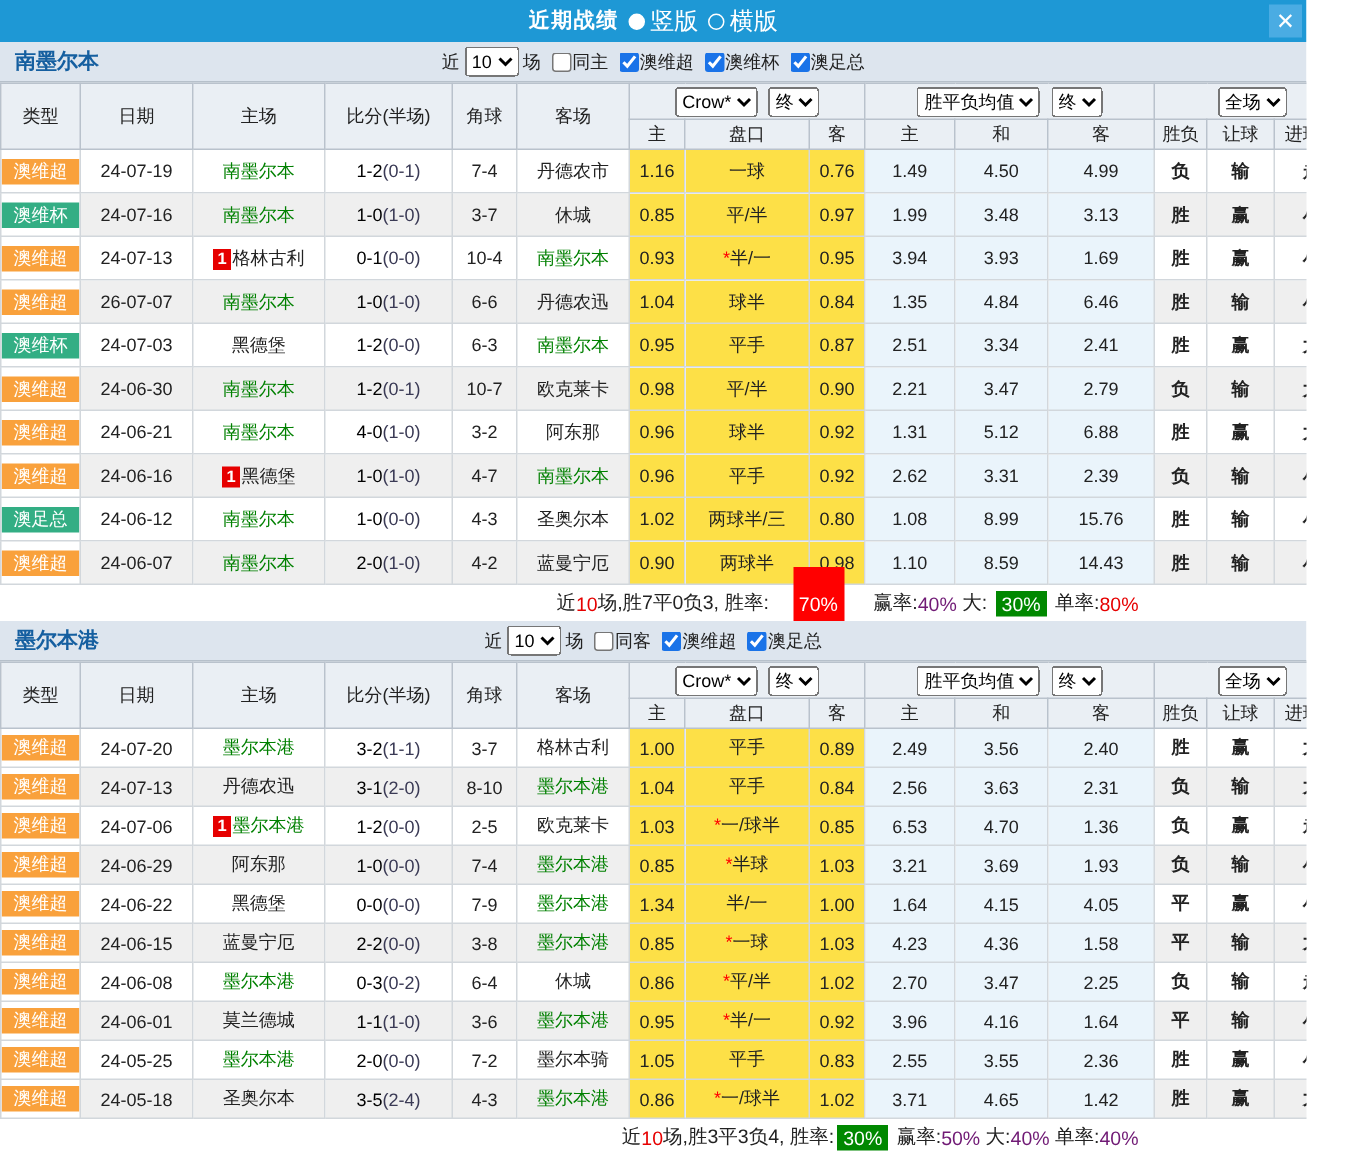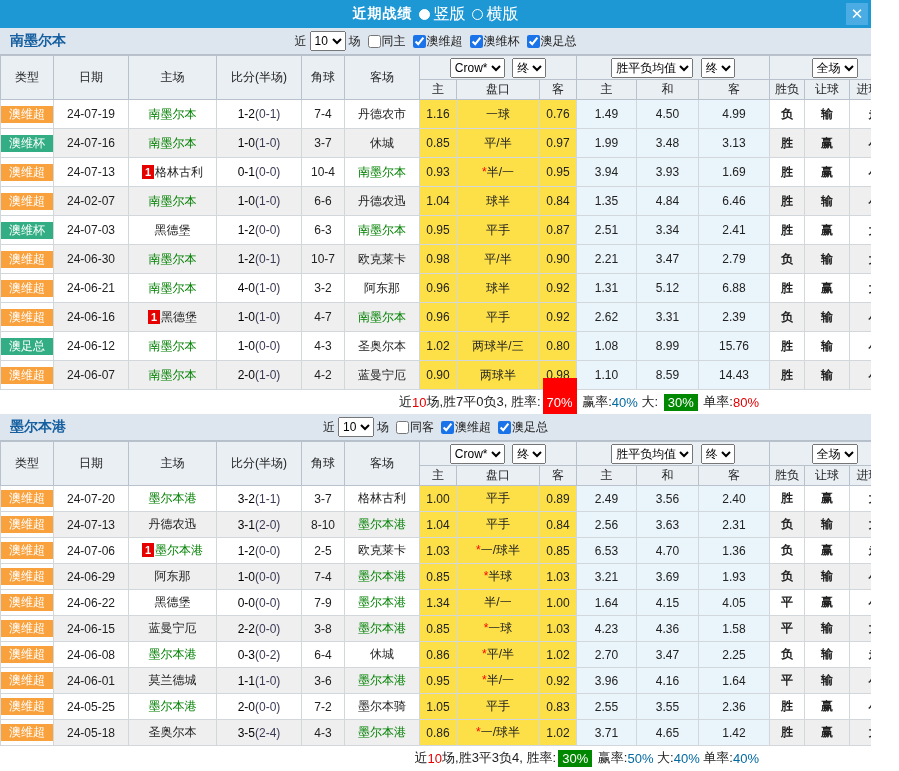--- a/index.html
+++ b/index.html
@@ -45,22 +45,22 @@
   .star{color:#FF0000;}
   .resb{font-weight:bold;}
   .c-r{color:#E60000;}
   .c-g{color:#007800;}
   .c-b{color:#1414CC;}
 
   
   .summary{height:24px;display:flex;align-items:center;justify-content:flex-end;padding-right:112px;font-size:13px;color:#222;background:#fff;}
   .summary span{white-space:pre;}
   .p-red{color:#E60000;}
-  .p-blue{color:#0369a1;}
-  .badge-red{background:#FF0000;color:#fff;padding:17px 4px;margin:0 2px;}
+  .p-blue{color:#701a75;}
+  .badge-red{background:#FF0000;color:#fff;padding:17px 4px;margin:0 16px;}
   .badge-green{background:#008800;color:#fff;padding:1px 4px;margin:0 2px;}
 </style>
 </head>
 <body>
 
 <div class="wrap">
 
   <div class="titlebar">
     <span class="title">近期战绩</span>
     <span class="radio">
@@ -204,21 +204,21 @@
     <td class="eu" data-field="e2">3.93</td>
     <td class="eu" data-field="e3">1.69</td>
     <td class="plain resb c-r" data-field="res">胜</td>
     <td class="plain resb c-r" data-field="let">赢</td>
     <td class="plain resb c-g" data-field="goal">小</td>
   </tr>
           <tr class="alt">
     <td class="league-cell">
               <div class="league" data-field="league" style="background: rgb(249, 161, 60);">澳维超</div>
             </td>
-    <td class="plain" data-field="date">24-02-07</td>
+    <td class="plain" data-field="date">26-07-07</td>
     <td class="plain" data-field="home"><span class="tg">南墨尔本</span></td>
     <td class="plain" data-field="score"><span class="ft">1-0</span><span class="half">(1-0)</span></td>
     <td class="plain" data-field="corner">6-6</td>
     <td class="plain" data-field="away"><span>丹德农迅</span></td>
     <td class="cream" data-field="a1">1.04</td>
     <td class="cream" data-field="line">球半</td>
     <td class="cream" data-field="a2">0.84</td>
     <td class="eu" data-field="e1">1.35</td>
     <td class="eu" data-field="e2">4.84</td>
     <td class="eu" data-field="e3">6.46</td>

